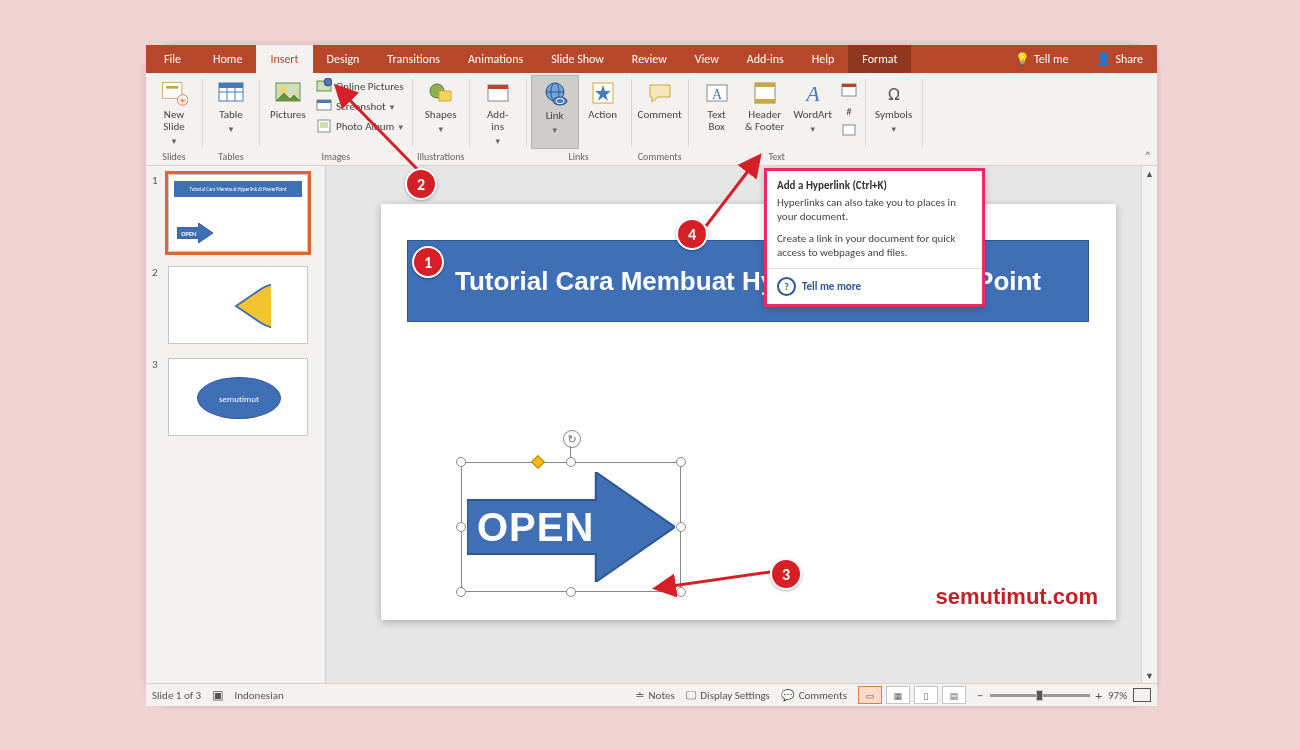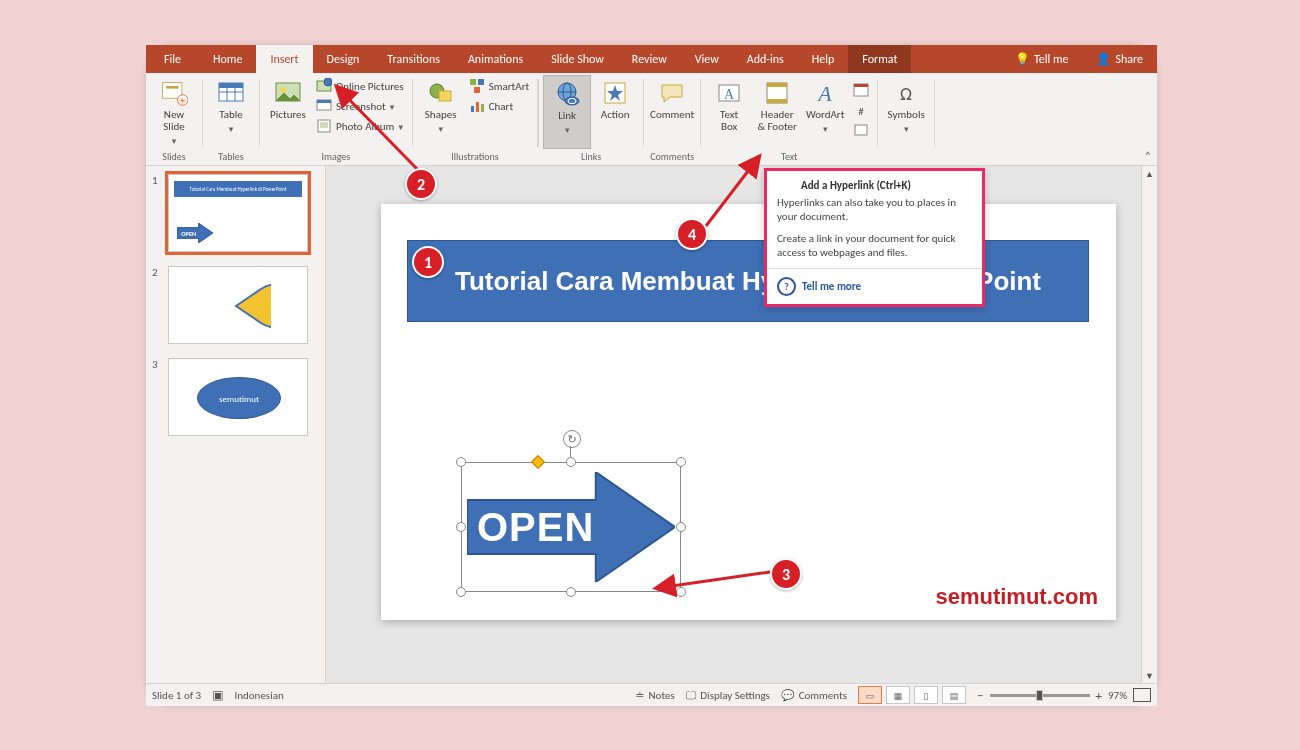--- a/index.html
+++ b/index.html
@@ -255,21 +255,21 @@
     top:2px;
     width:215px;
     background:#fff;
     border:3px solid #ec2865;
     box-shadow:0 2px 8px rgba(0,0,0,.2);
     font-size:11px;
     color:#444;
     z-index:50;
   }
   .tooltip .tt-title{
-    font-weight:700; padding:8px 10px 4px; color:#333;margin-left:24px;
+    font-weight:700; padding:8px 10px 4px; color:#333;
   }
   .tooltip .tt-body{ padding:0 10px 8px; line-height:14px; }
   .tooltip hr{border:none;border-top:1px solid #ddd;margin:0;}
   .tooltip .tt-more{
     padding:8px 10px; color:#2b579a; display:flex; align-items:center; gap:6px; font-weight:600;
   }
   .tooltip .tt-more .q{
     width:15px;height:15px;border:2px solid #2b579a;border-radius:50%;
     display:flex;align-items:center;justify-content:center;font-size:10px;color:#2b579a;font-weight:700;
   }
@@ -429,46 +429,38 @@
       <div class="grp-body">
         <div class="big drop">
           <span class="ico">
             <svg viewBox="0 0 28 28">
                 <circle cx="10" cy="12" r="7" fill="#8fb04a" stroke="#5a7a2a"></circle>
                 <rect x="12" y="12" width="12" height="10" fill="#f4d35e" stroke="#caa83a"></rect>
               </svg>
           </span>
           <span>Shapes</span>
         </div>
-        <div class="med-list">
-          <div class="med">
-            <span class="mico">
-              <svg viewBox="0 0 16 16">
-                  <rect x="1" y="1" width="6" height="6" fill="#8fb04a"></rect>
-                  <rect x="9" y="1" width="6" height="6" fill="#4a7ab5"></rect>
-                  <rect x="5" y="9" width="6" height="6" fill="#e06535"></rect>
-                </svg>
-            </span>
-            <span>SmartArt</span>
-          </div>
-          <div class="med">
-            <span class="mico">
-              <svg viewBox="0 0 16 16">
-                  <rect x="2" y="8" width="3" height="6" fill="#4a7ab5"></rect>
-                  <rect x="7" y="4" width="3" height="10" fill="#e06535"></rect>
-                  <rect x="12" y="6" width="3" height="8" fill="#8fb04a"></rect>
-                </svg>
-            </span>
-            <span>Chart</span>
-          </div>
-        </div>
-      </div>
-    </div>
-    <div class="grp-sep"></div>
-
+      </div>
+    </div>
+    <div class="grp-sep"></div>
+
+    <div class="grp" data-label="">
+      <div class="grp-body">
+        <div class="big drop">
+          <span class="ico">
+            <svg viewBox="0 0 28 28">
+                <rect x="4" y="6" width="20" height="16" fill="#fff" stroke="#888"></rect>
+                <rect x="4" y="6" width="20" height="4" fill="#b7472a"></rect>
+              </svg>
+          </span>
+          <span style="white-space:pre-line">Add-
+ins</span>
+        </div>
+      </div>
+    </div>
     <div class="grp-sep"></div>
 
     <div class="grp" data-label="Links">
       <div class="grp-body">
         <div class="big drop pressed">
           <span class="ico">
             <svg viewBox="0 0 28 28">
                 <circle cx="14" cy="12" r="9" fill="#6fa5d9" stroke="#2e5690"></circle>
                 <ellipse cx="14" cy="12" rx="4" ry="9" fill="none" stroke="#2e5690"></ellipse>
                 <line x1="5" y1="12" x2="23" y2="12" stroke="#2e5690"></line>

